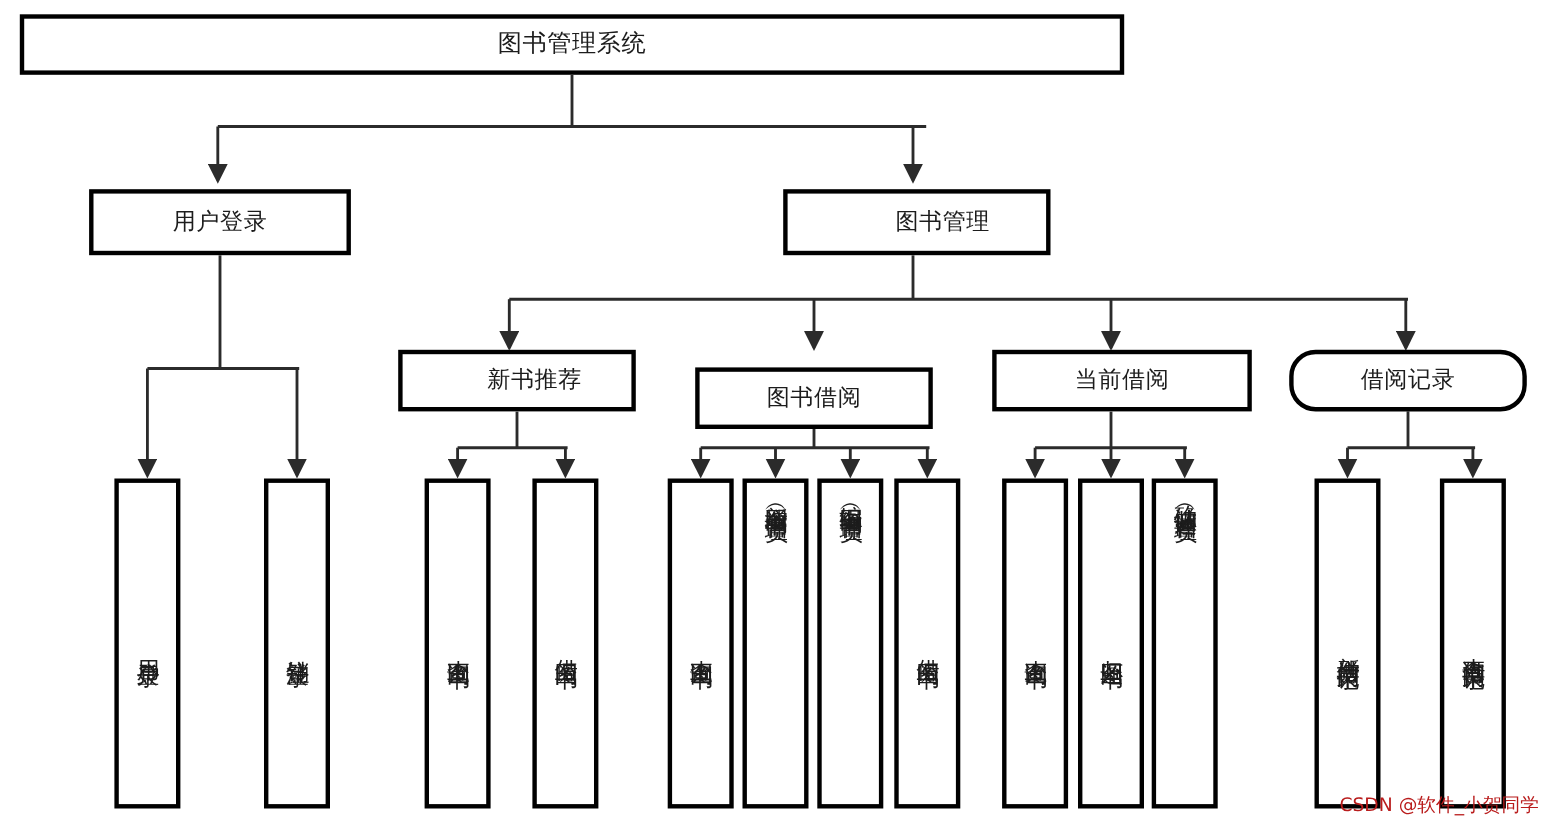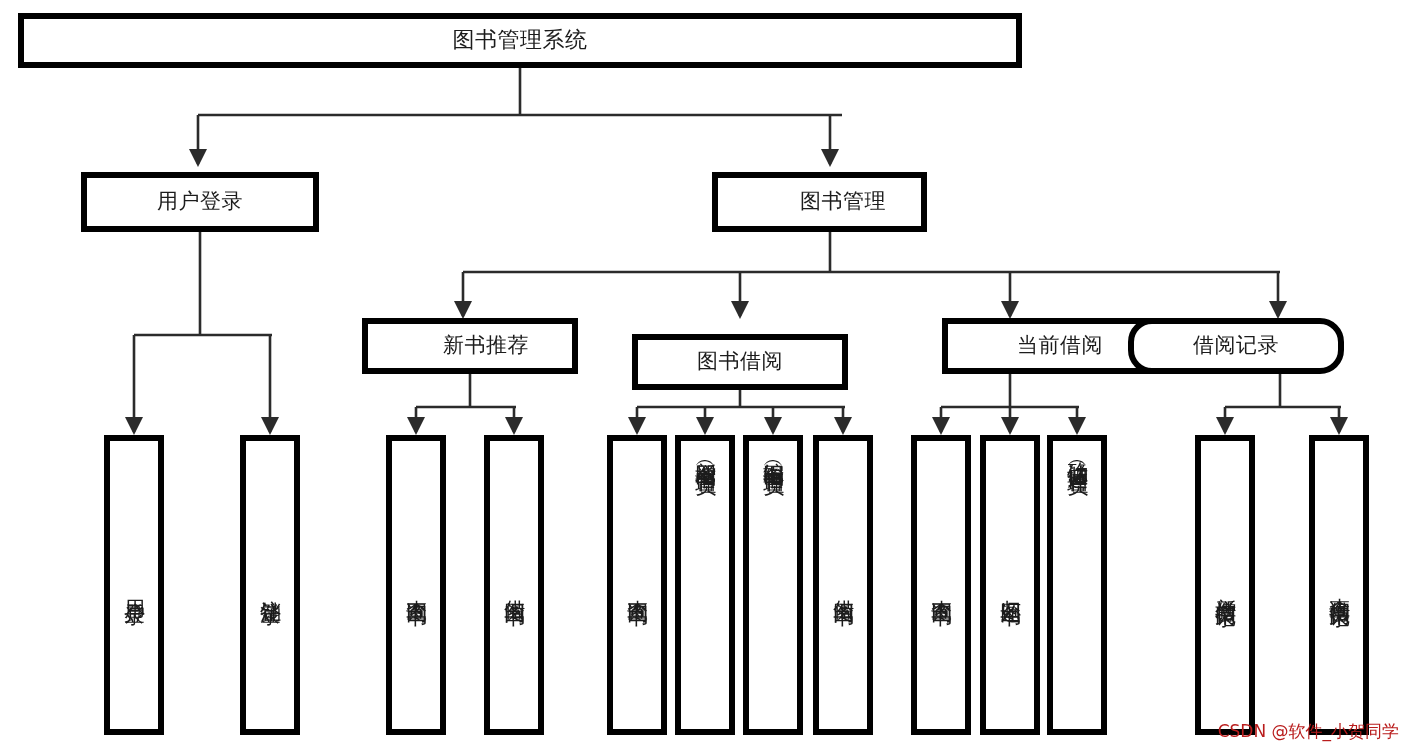--- a/index.html
+++ b/index.html
@@ -23,21 +23,21 @@
     position: absolute;
     left: 0;
     top: 0;
     width: 1405px;
     height: 747px;
     pointer-events: none;
   }
   .node {
     position: absolute;
     box-sizing: border-box;
-    border: 6px solid #000000;
+    border: 4px solid #000000;
     background: #ffffff;
     display: flex;
     align-items: center;
     justify-content: center;
     z-index: 2;
   }
   .node .node-label {
     display: block;
     text-align: center;
     color: #1c1c1c;
@@ -138,37 +138,37 @@
   </svg>
 
   <div class="node horizontal root" style="left:18px; top:13px; width:1004px; height:55px;">
     <span class="node-label">图书管理系统</span>
   </div>
 
   <div class="node horizontal" style="left:81px; top:172px; width:238px; height:60px;">
     <span class="node-label">用户登录</span>
   </div>
 
-  <div class="node horizontal" style="left:712px; top:172px; width:215px; height:60px;padding-left:47px;">
+  <div class="node horizontal" style="left:712px; top:172px; width:243px; height:60px;padding-left:47px;">
     <span class="node-label">图书管理</span>
   </div>
 
   <div class="node horizontal" style="left:362px; top:318px; width:216px; height:56px;padding-left:32px;">
     <span class="node-label">新书推荐</span>
   </div>
 
   <div class="node horizontal" style="left:632px; top:318px; width:216px; height:56px;margin-top:16px;">
     <span class="node-label">图书借阅</span>
   </div>
 
-  <div class="node horizontal" style="left:902px; top:318px; width:236px; height:56px;margin-left:40px;">
+  <div class="node horizontal" style="left:902px; top:318px; width:236px; height:56px;">
     <span class="node-label">当前借阅</span>
   </div>
 
-  <div class="node horizontal" style="left:1128px; top:318px; width:216px; height:56px;border-radius:24px;">
+  <div class="node horizontal" style="left:1172px; top:318px; width:216px; height:56px;border-radius:24px;">
     <span class="node-label">借阅记录</span>
   </div>
 
   <div class="node vertical mid" style="left:104px; top:435px; width:60px; height:300px;">
     <span class="node-label">用户登录</span>
   </div>
 
   <div class="node vertical mid" style="left:240px; top:435px; width:60px; height:300px;">
     <span class="node-label">注销登录</span>
   </div>

